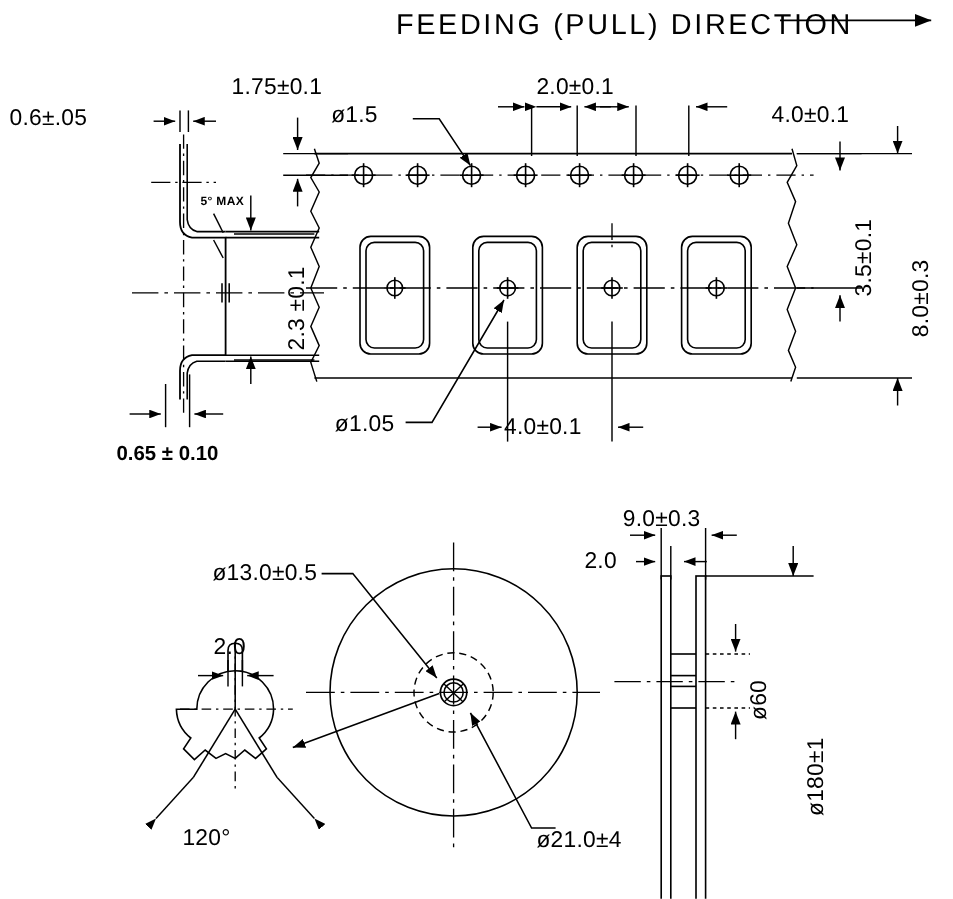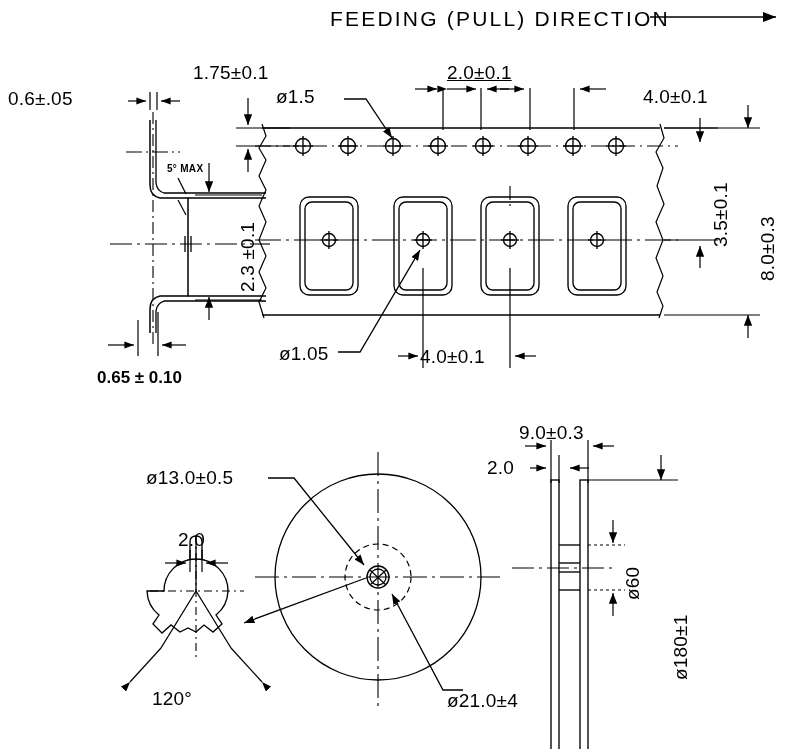--- a/index.html
+++ b/index.html
@@ -5,21 +5,21 @@
   html,body{margin:0;padding:0;background:#ffffff;}
   body{width:794px;height:749px;position:relative;overflow:hidden;
        font-family:"Liberation Sans", sans-serif;color:#000;}
   #stage{position:absolute;left:0;top:0;width:794px;height:749px;}
   svg{position:absolute;left:0;top:0;width:794px;height:749px;}
   .lbl{position:absolute;white-space:nowrap;color:#000;
        font-family:"Liberation Sans", sans-serif;}
   .dim{font-size:19px;letter-spacing:.2px;}
   .dimB{font-size:17px;font-weight:bold;}
   .tiny{font-size:10px;font-weight:bold;letter-spacing:.3px;text-align:center;}
-  .title{font-size:21px;letter-spacing:2.2px;}
+  .title{font-size:24px;letter-spacing:2.2px;}
   .vert{transform-origin:0 0;}
 </style>
 </head>
 <body>
 
 <div id="stage">
 
 <svg viewBox="0 0 794 749">
   <defs>
     <marker id="ar" markerWidth="9" markerHeight="7" refX="9" refY="3.5" orient="auto">
@@ -338,39 +338,39 @@
 </svg>
 
 <div class="lbl title" style="left:330px;top:7px;">FEEDING (PULL) DIRECTION</div>
 
 <div class="lbl dim" style="left:8px;top:88px;">0.6±.05</div>
 
 <div class="lbl dim" style="left:193px;top:62px;">1.75±0.1</div>
 
 <div class="lbl dim" style="left:276px;top:86px;">ø1.5</div>
 
-<div class="lbl dim" style="left:447px;top:62px;text-decoration:underline;">2.0±0.1</div>
+<div class="lbl dim" style="left:447px;top:62px;">2.0±0.1</div>
 
 <div class="lbl dim" style="left:643px;top:86px;">4.0±0.1</div>
 
 <div class="lbl tiny" style="left:167px;top:163px;">5° MAX</div>
 
 <div class="lbl dim vert" style="left:237px;top:292px;transform:rotate(-90deg);">2.3 ±0.1</div>
 
 <div class="lbl dimB" style="left:97px;top:368px;">0.65 ± 0.10</div>
 
 <div class="lbl dim" style="left:279px;top:343px;">ø1.05</div>
 
 <div class="lbl dim" style="left:420px;top:346px;">4.0±0.1</div>
 
 <div class="lbl dim vert" style="left:710px;top:247px;transform:rotate(-90deg);">3.5±0.1</div>
 
 <div class="lbl dim vert" style="left:757px;top:281px;transform:rotate(-90deg);">8.0±0.3</div>
 
-<div class="lbl dim" style="left:146px;top:467px;text-align:center;">ø13.0±0.5</div>
+<div class="lbl dim" style="left:177px;top:467px;text-align:center;">ø13.0±0.5</div>
 
 <div class="lbl dim" style="left:178px;top:529px;">2.0</div>
 
 <div class="lbl dim" style="left:152px;top:688px;">120°</div>
 
 <div class="lbl dim" style="left:447px;top:690px;">ø21.0±4</div>
 
 <div class="lbl dim" style="left:519px;top:422px;text-align:center;">9.0±0.3</div>
 
 <div class="lbl dim" style="left:487px;top:457px;">2.0</div>

